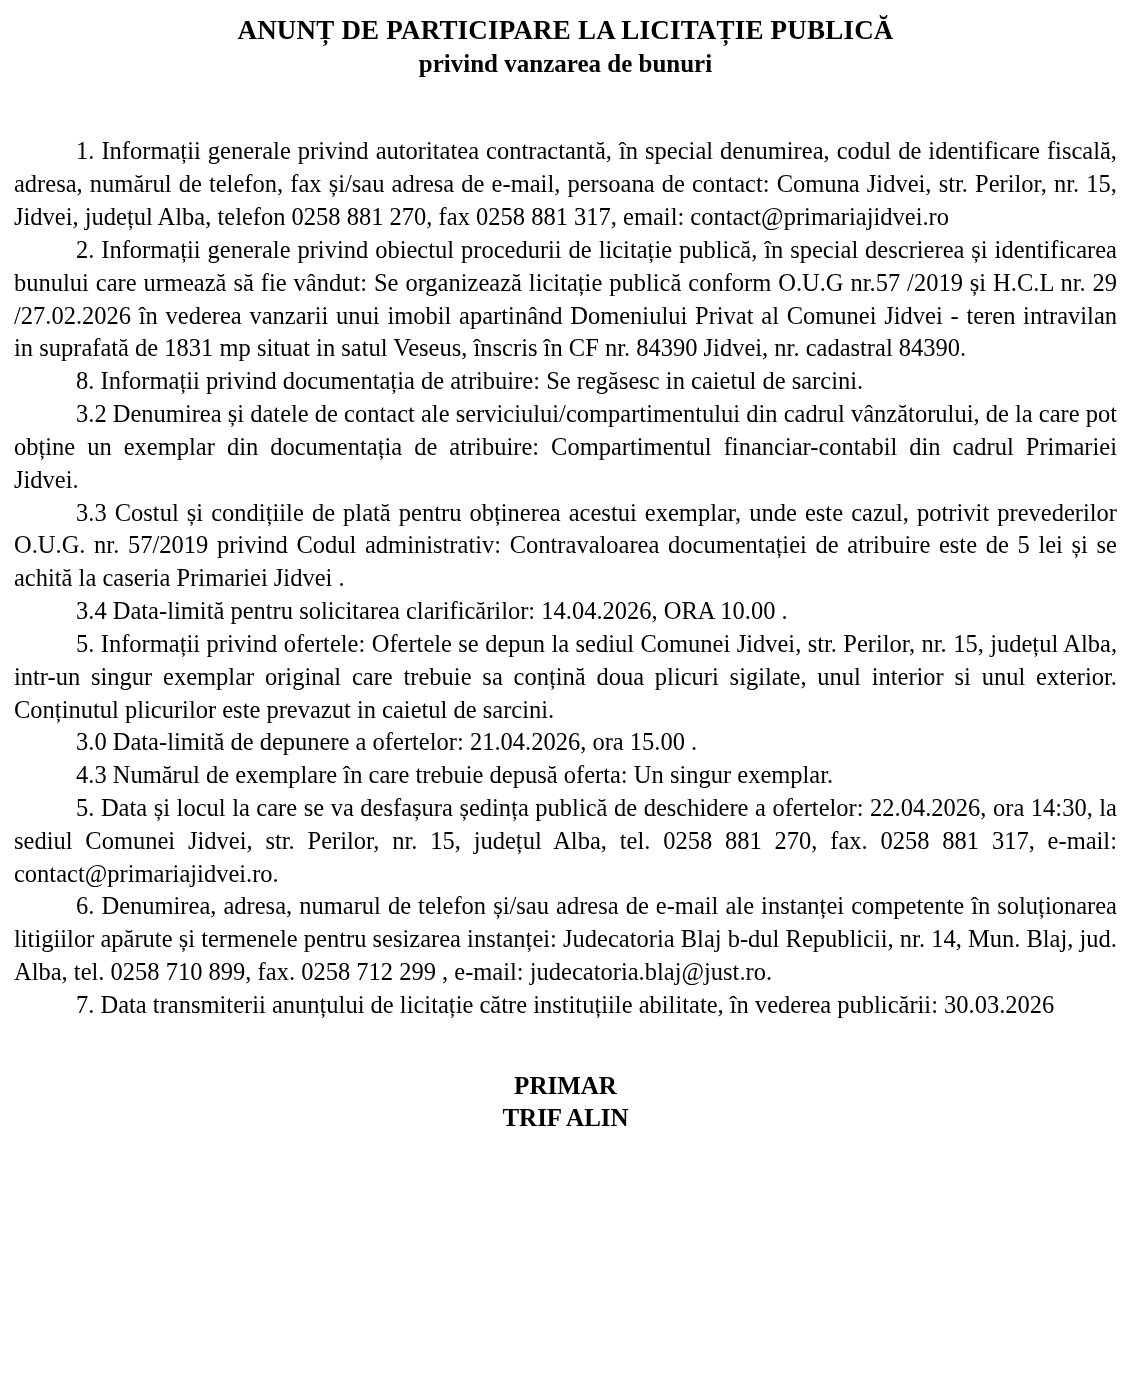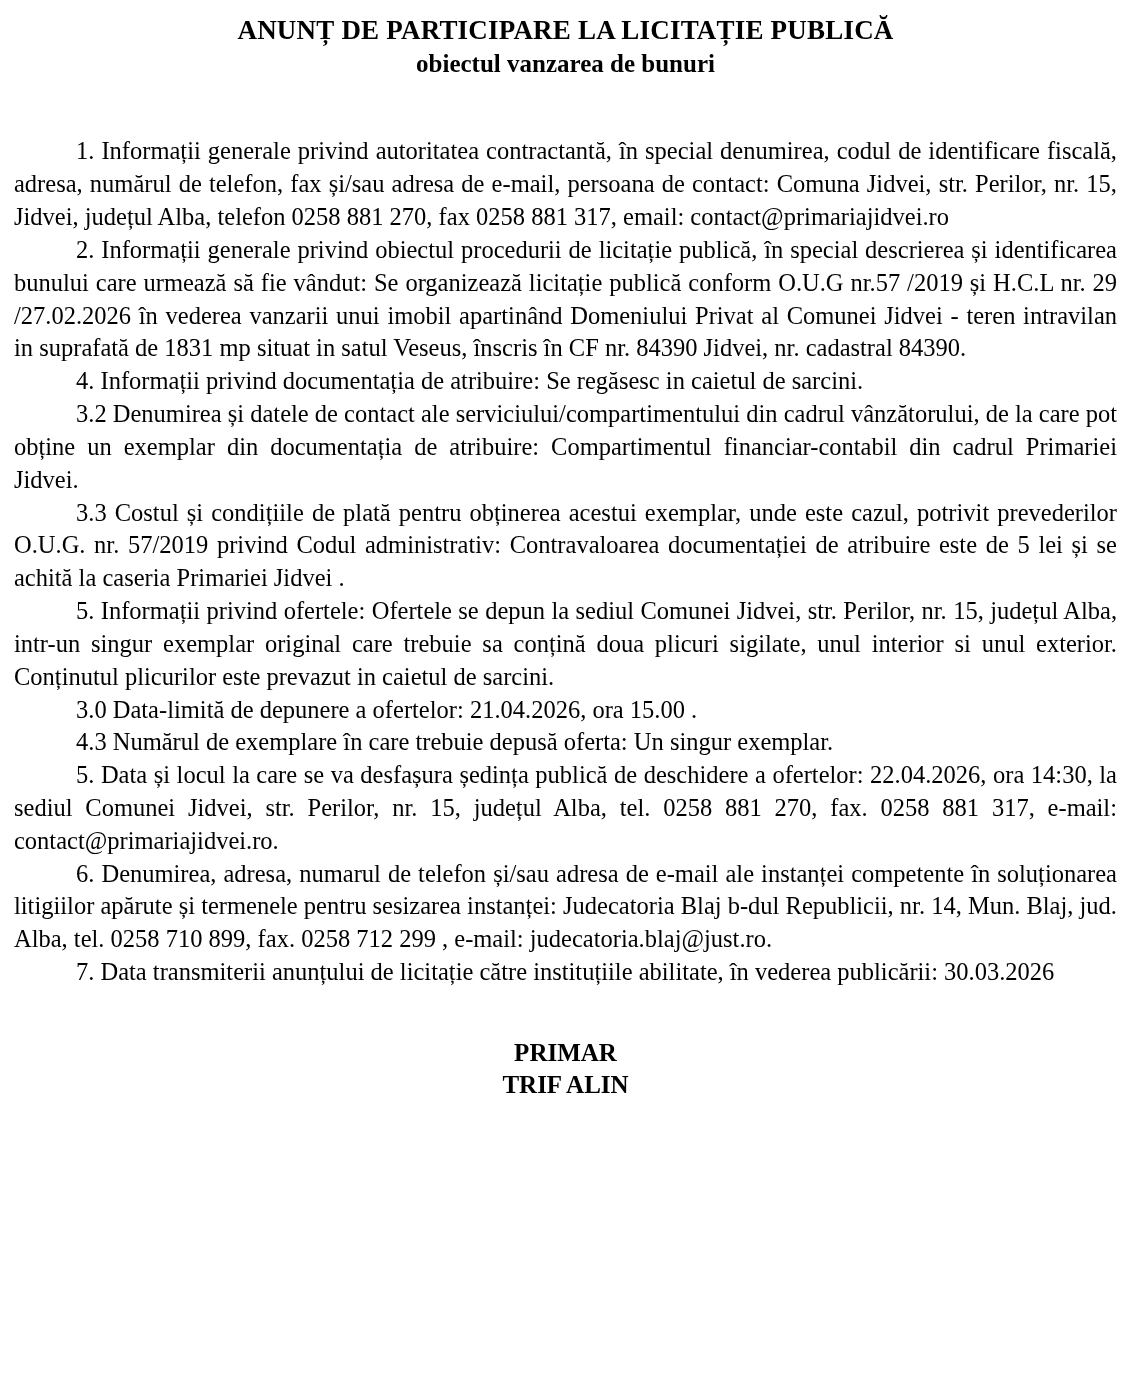--- a/index.html
+++ b/index.html
@@ -54,29 +54,30 @@
     line-height: 1.28;
   }
 </style>
 </head>
 <body>
 
 <div class="page">
 
   <div class="title-block">
     <div class="title-main">ANUNȚ DE PARTICIPARE  LA LICITAȚIE PUBLICĂ</div>
-    <div class="title-sub">obiectul vanzarea de bunuri</div>
+    <div class="title-sub">privind vanzarea de bunuri</div>
   </div>
 
   <div class="body-block" id="body-block">
       <p class="para"><span>1. Informații generale privind autoritatea contractantă, în special denumirea, codul de identificare fiscală, adresa, numărul de telefon, fax și/sau adresa de e-mail, persoana de contact: </span><b>Comuna Jidvei, str. Perilor, nr. 15, Jidvei, județul Alba, telefon 0258 881 270, fax 0258 881 317, email: contact@primariajidvei.ro</b></p>
       <p class="para"><span>2. Informații generale privind obiectul procedurii de licitație publică, în special descrierea și identificarea bunului care urmează să fie vândut: </span><b>Se organizează licitație publică conform O.U.G nr.57 /2019 și H.C.L nr. 29 /27.02.2026 în vederea vanzarii unui imobil apartinând Domeniului Privat al Comunei Jidvei - teren intravilan in suprafată de 1831 mp situat in satul Veseus, înscris în CF nr. 84390 Jidvei, nr. cadastral 84390.</b></p>
-      <p class="para"><span>4. Informații privind documentația de atribuire: </span><b>Se regăsesc in caietul de sarcini</b><span>.</span></p>
+      <p class="para"><span>8. Informații privind documentația de atribuire: </span><b>Se regăsesc in caietul de sarcini</b><span>.</span></p>
       <p class="para"><span>3.2 Denumirea și datele de contact ale serviciului/compartimentului din cadrul vânzătorului, de la care pot obține un exemplar din documentația de atribuire: </span><b>Compartimentul financiar-contabil din cadrul Primariei Jidvei.</b></p>
       <p class="para"><span>3.3 Costul și condițiile de plată pentru obținerea acestui exemplar, unde este cazul, potrivit prevederilor O.U.G. nr. 57/2019 privind Codul administrativ: </span><b>Contravaloarea documentației de atribuire este de 5 lei și se achită la caseria Primariei Jidvei .</b></p>
+      <p class="para"><span>3.4 Data-limită pentru solicitarea clarificărilor: </span><b>14.04.2026, ORA 10.00 .</b></p>
       <p class="para"><span>5. Informații privind ofertele: </span><b>Ofertele se depun la sediul Comunei Jidvei, str. Perilor, nr. 15, județul Alba, intr-un singur exemplar original care trebuie sa conțină doua plicuri sigilate, unul interior si unul exterior. Conținutul plicurilor este prevazut in caietul de sarcini.</b></p>
       <p class="para"><span>3.0 Data-limită de depunere a ofertelor: </span><b>21.04.2026, ora 15.00 .</b></p>
       <p class="para"><span>4.3 Numărul de exemplare în care trebuie depusă oferta: </span><b>Un singur exemplar</b><span>.</span></p>
       <p class="para"><span>5. Data și locul la care se va desfașura ședința publică de deschidere a ofertelor: </span><b>22.04.2026, ora 14:30, la sediul Comunei Jidvei, str. Perilor, nr. 15, județul Alba, tel. 0258 881 270, fax. 0258 881 317, e-mail: contact@primariajidvei.ro.</b></p>
       <p class="para"><span>6. Denumirea, adresa, numarul de telefon și/sau adresa de e-mail ale instanței competente în soluționarea litigiilor apărute și termenele pentru sesizarea instanței: </span><b> Judecatoria Blaj b-dul Republicii, nr. 14, Mun. Blaj, jud. Alba, tel. 0258 710 899, fax. 0258 712 299 , e-mail: judecatoria.blaj@just.ro.</b></p>
       <p class="para"><span> 7. Data transmiterii anunțului de licitație către instituțiile abilitate, în vederea publicării: </span><b>30.03.2026</b></p>
     </div>
 
   <div class="signature">
     <div>PRIMAR</div>

